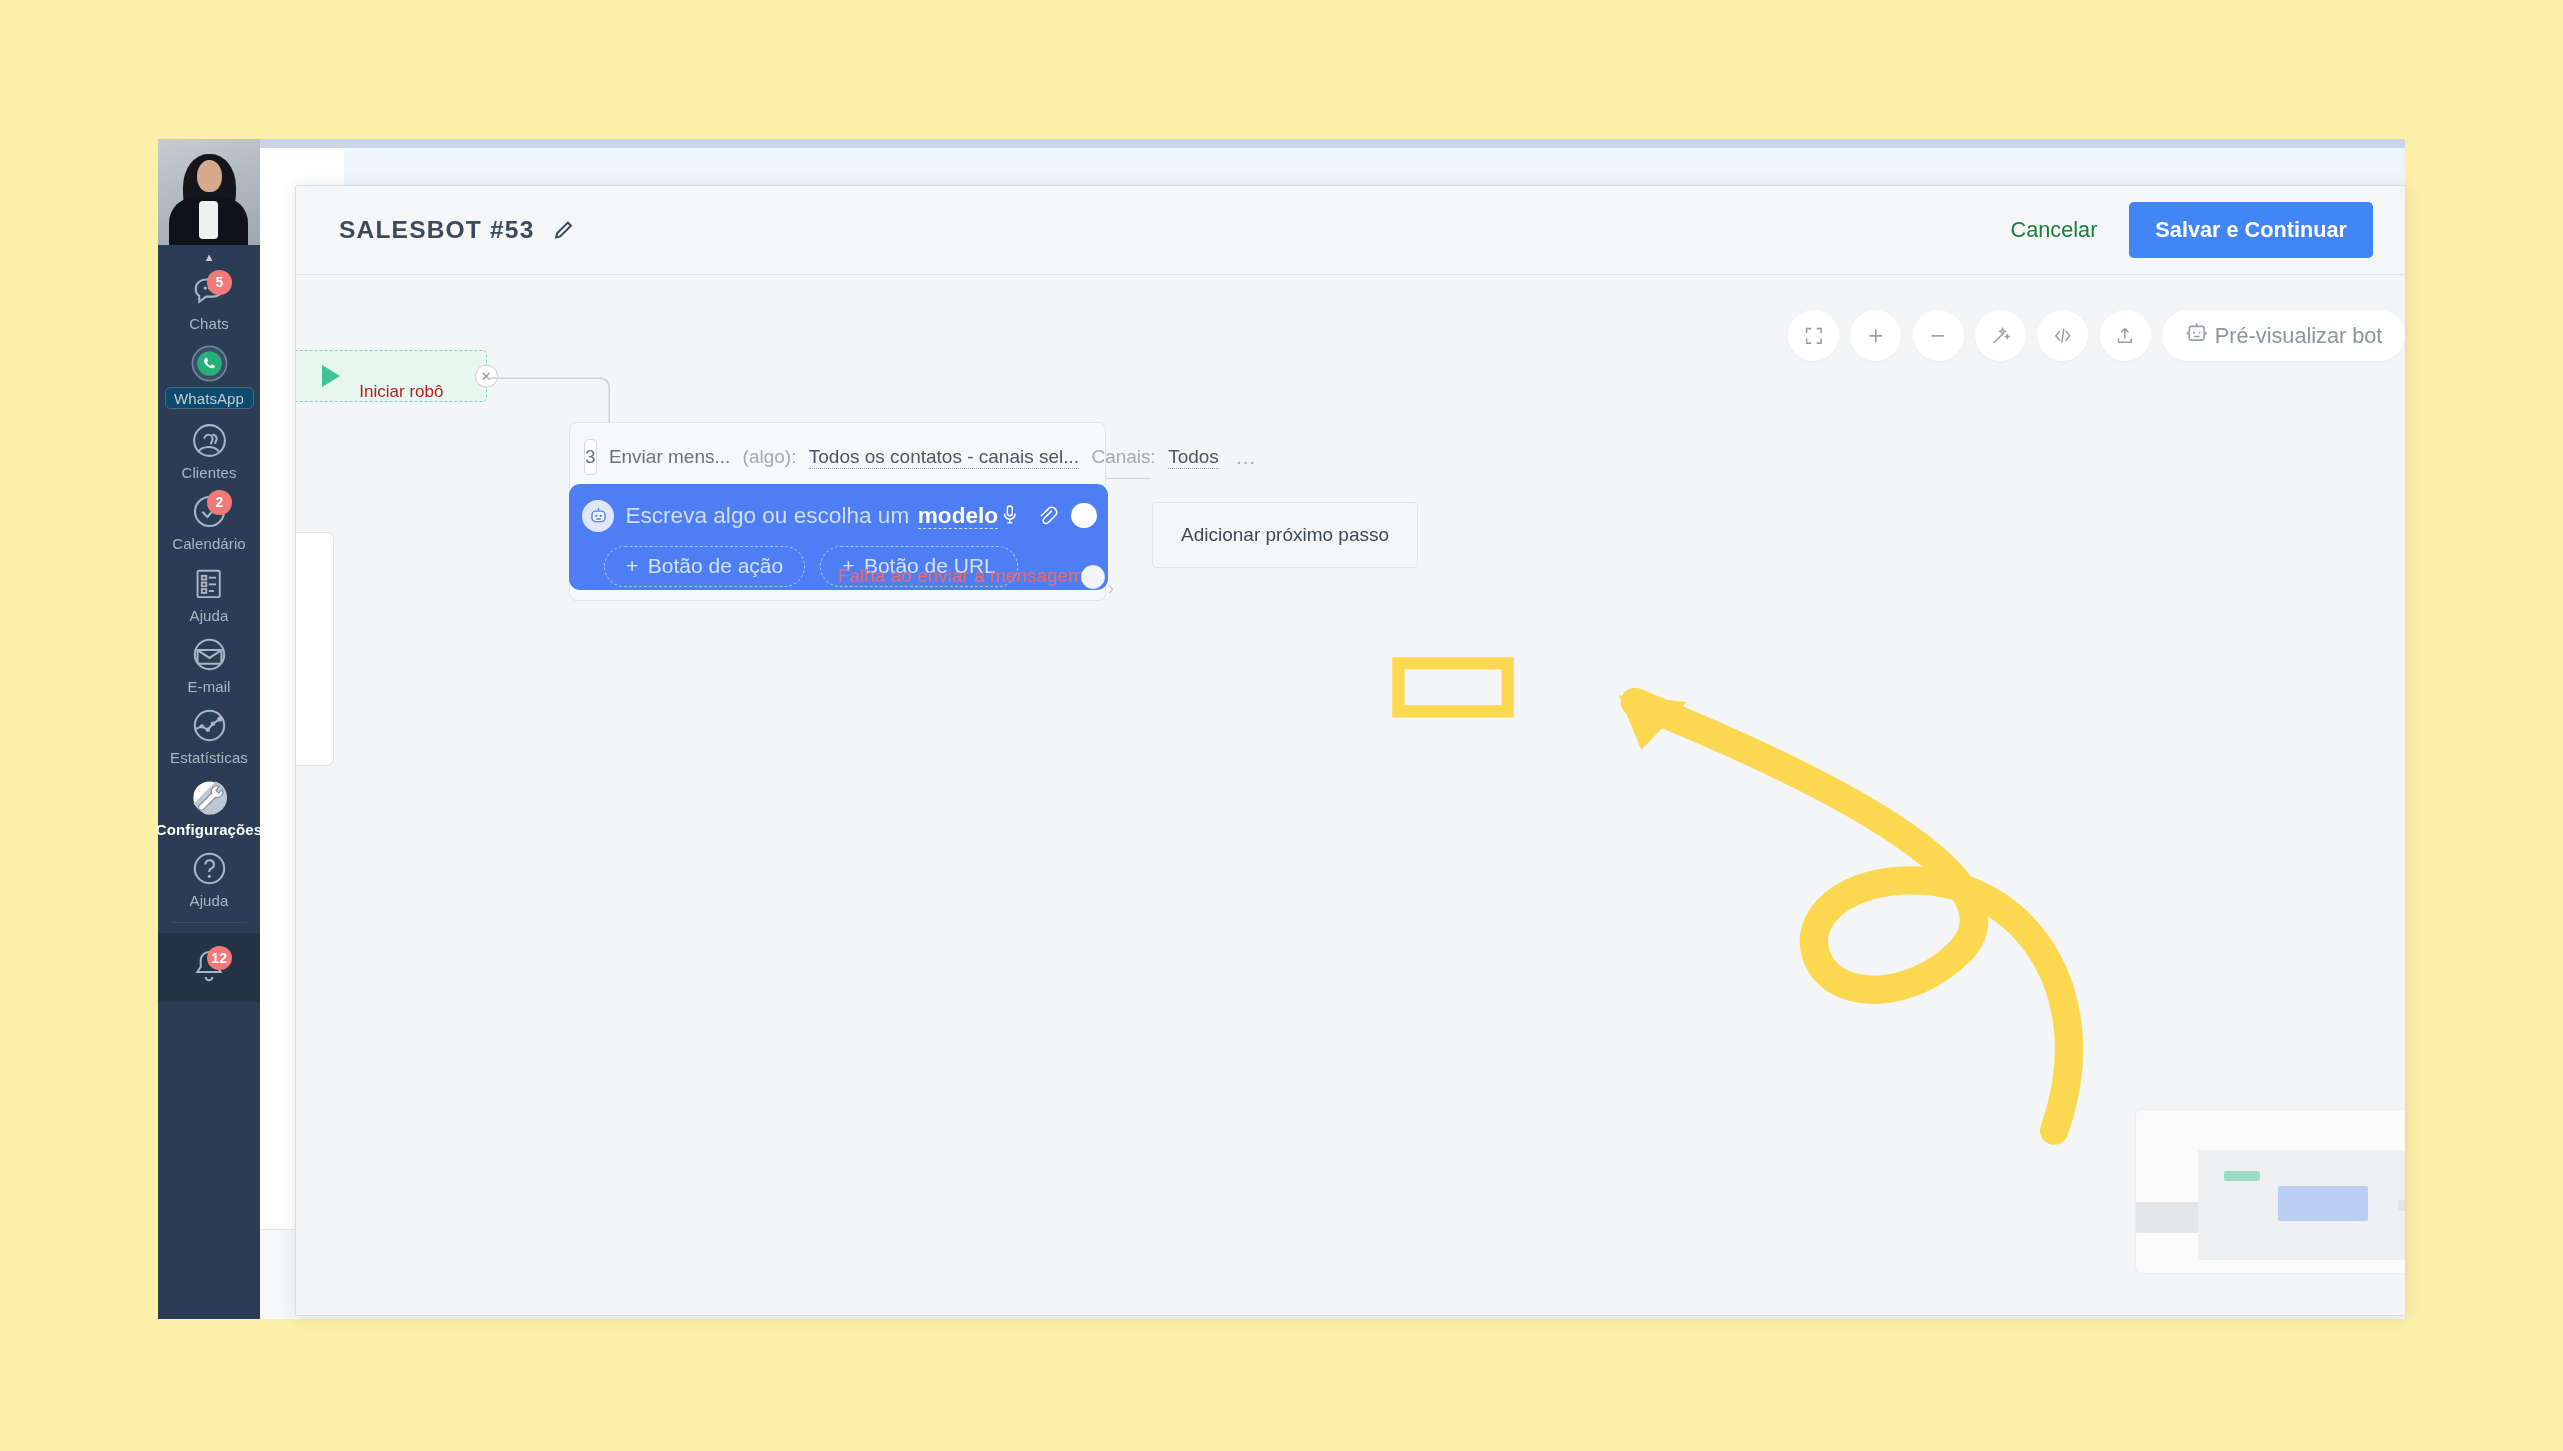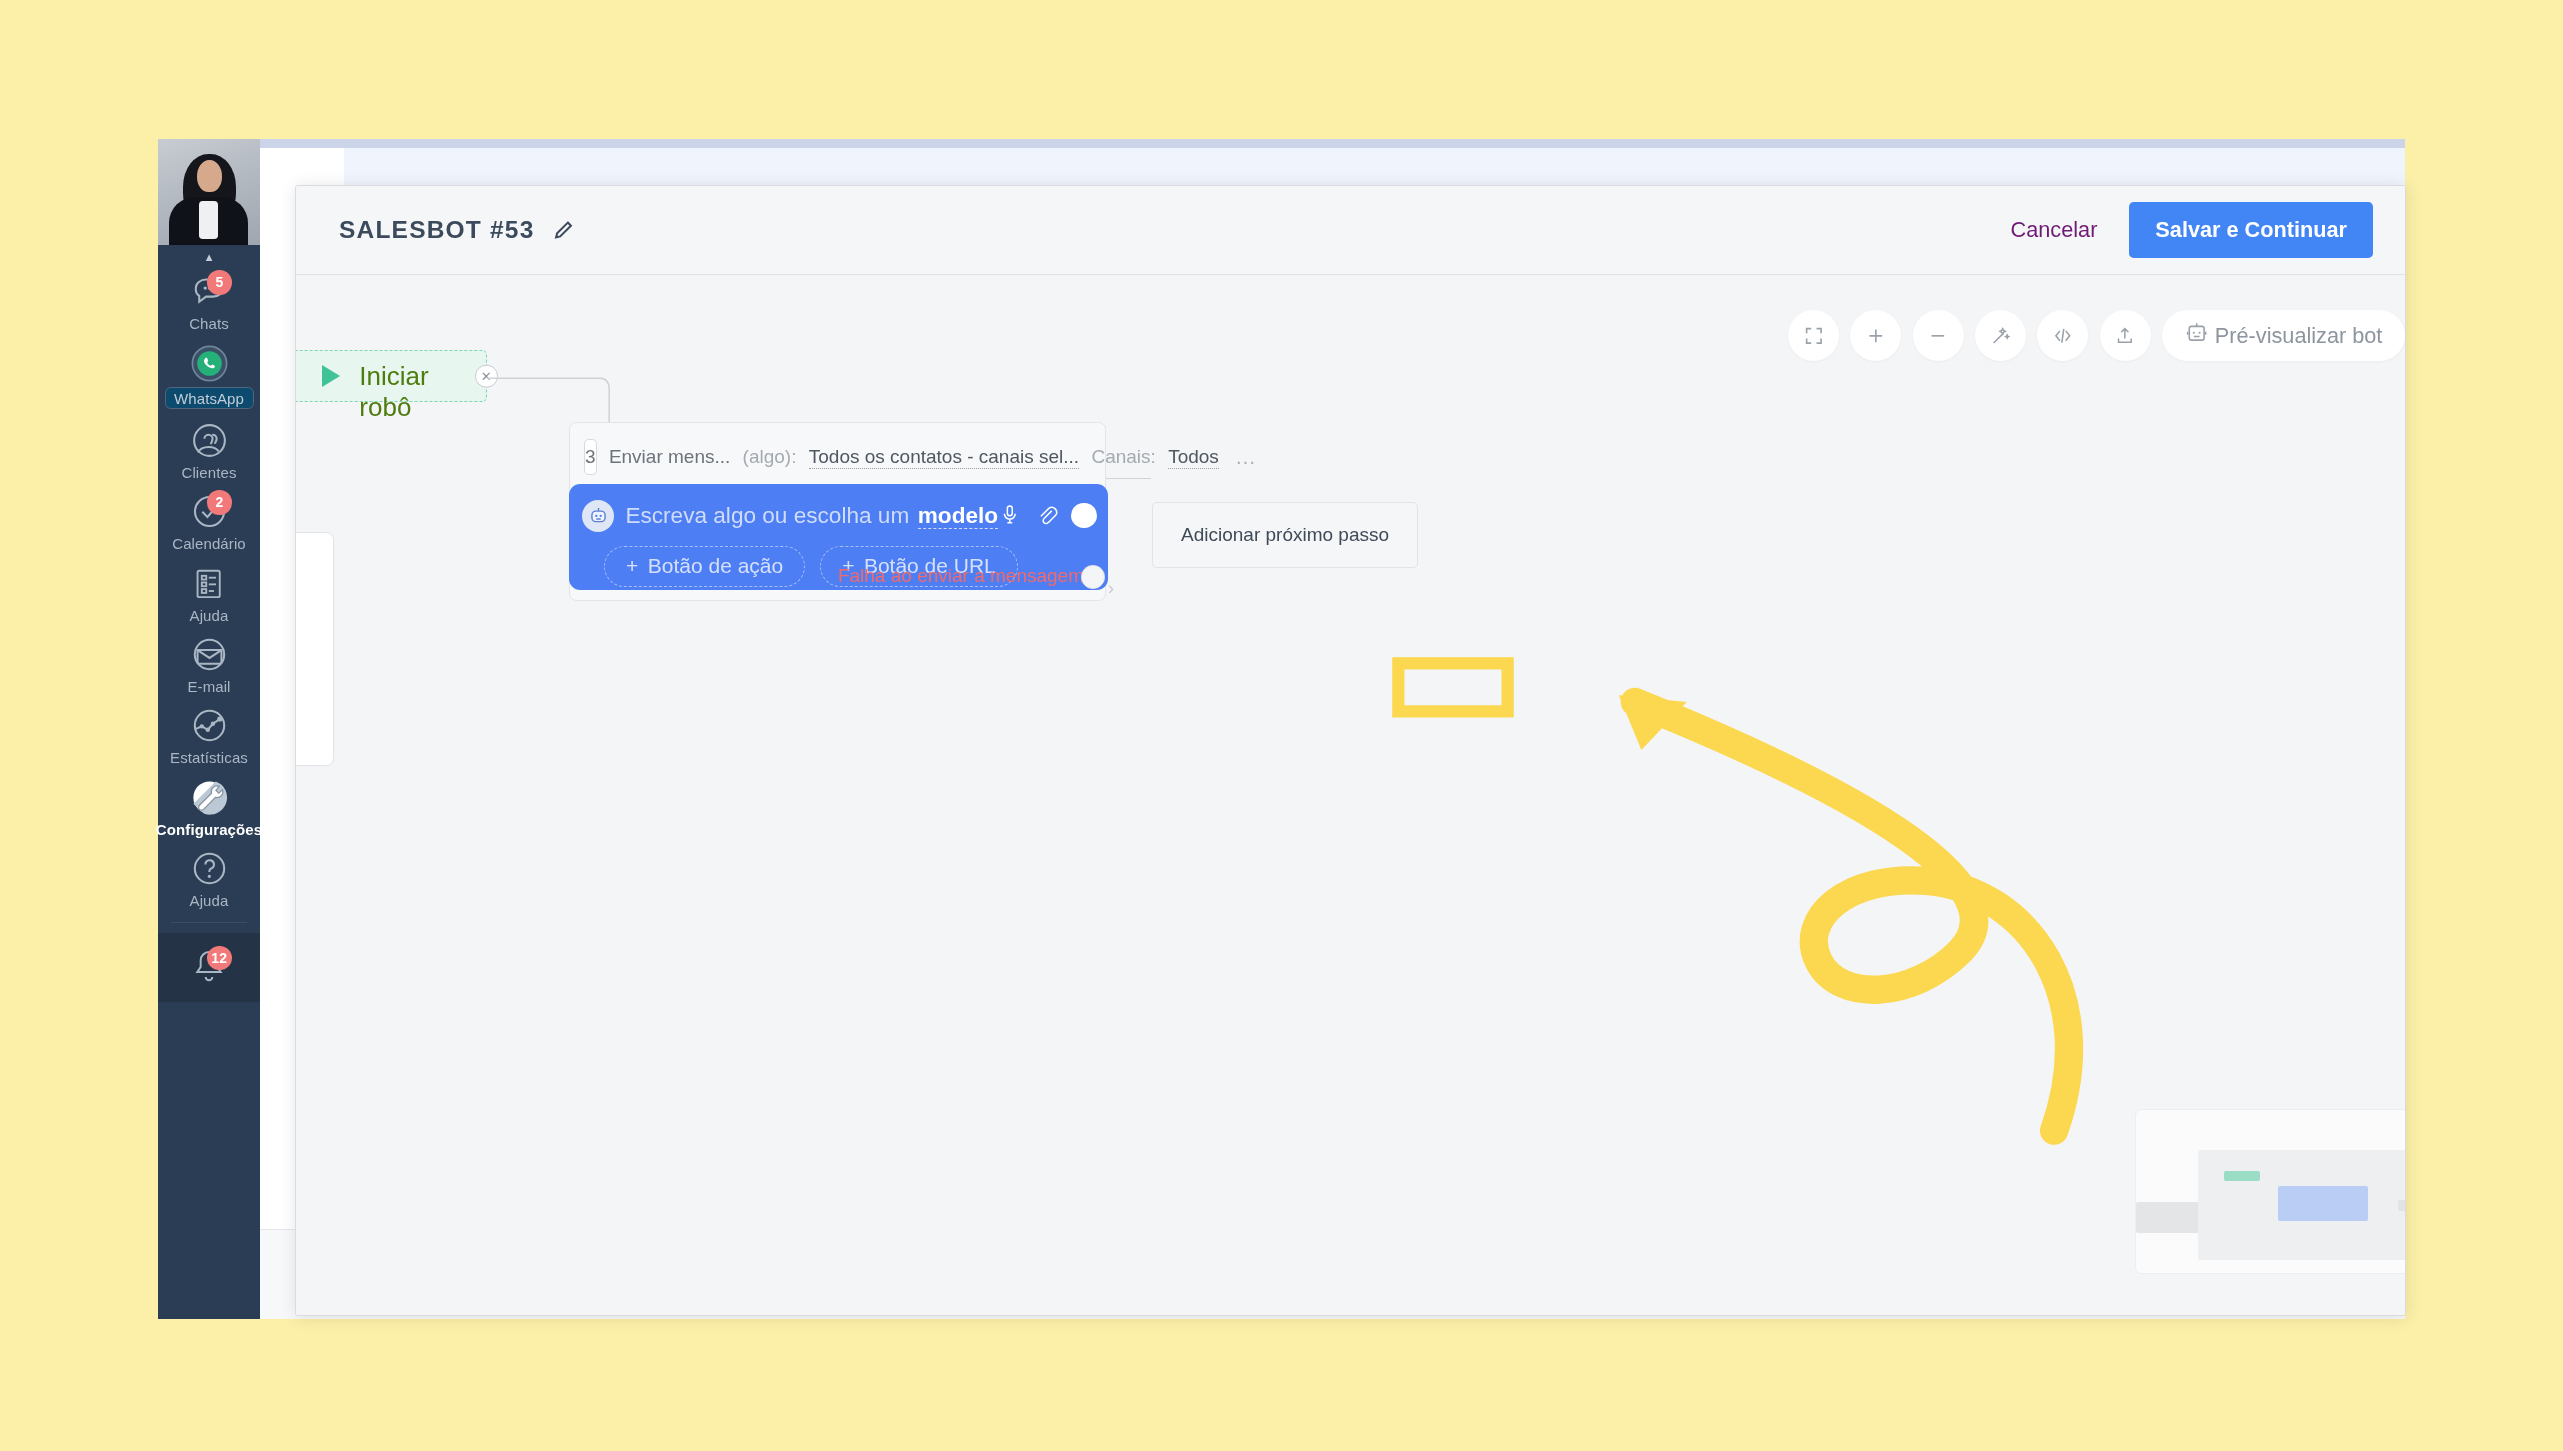--- a/index.html
+++ b/index.html
@@ -128,21 +128,21 @@
     display:flex; align-items:center;
     padding:0 32px 0 43px;
   }
   #modal-title {
     font-size:24.5px; font-weight:bold; letter-spacing:1.2px;
     color:#3b4a5c;
   }
   #pencil-btn { margin-left:17px; cursor:pointer; display:flex; }
   #header-right { margin-left:auto; display:flex; align-items:center; gap:32px;}
   #cancel-btn {
-    font-size:21.7px; color:#701a75; cursor:pointer; font-family:"Liberation Sans", sans-serif;
+    font-size:21.7px; color:#15803d; cursor:pointer; font-family:"Liberation Sans", sans-serif;
   }
   #save-btn {
     background:#4285f4; color:#fff; font-weight:bold; font-size:21.7px;
     border-radius:4.7px; padding:15px 26px; cursor:pointer; white-space:nowrap;
   }
 
   
   #canvas {
     position:absolute; left:0; top:90px; right:0; bottom:0;
     background:#f4f5f6;
@@ -181,21 +181,21 @@
     border:0.9px dashed #7fd4b4;
     border-radius:4.7px;
     display:flex; align-items:center;
     padding-left:31px;
     gap:19px;
   }
   #start-node .play {
     width:0;height:0;border-left:18px solid #3fc396;
     border-top:11.3px solid transparent;border-bottom:11.3px solid transparent;
   }
-  #start-label { color:#4d7c0f; font-size:26px;margin-top:31px; }
+  #start-label { color:#b91c1c; font-size:17px;margin-top:31px; }
   #start-close {
     position:absolute; right:-11.3px; top:50%; transform:translateY(-50%);
     width:22.6px;height:22.6px;border-radius:50%;
     background:#fff;border:1.4px solid #c6cbd1;color:#8b9199;
     display:flex;align-items:center;justify-content:center;font-size:13px;
     cursor:pointer;
   }
 
   
   #conn1 { position:absolute; left:191px; top:100px; width:188px; height:137px; pointer-events:none;}

